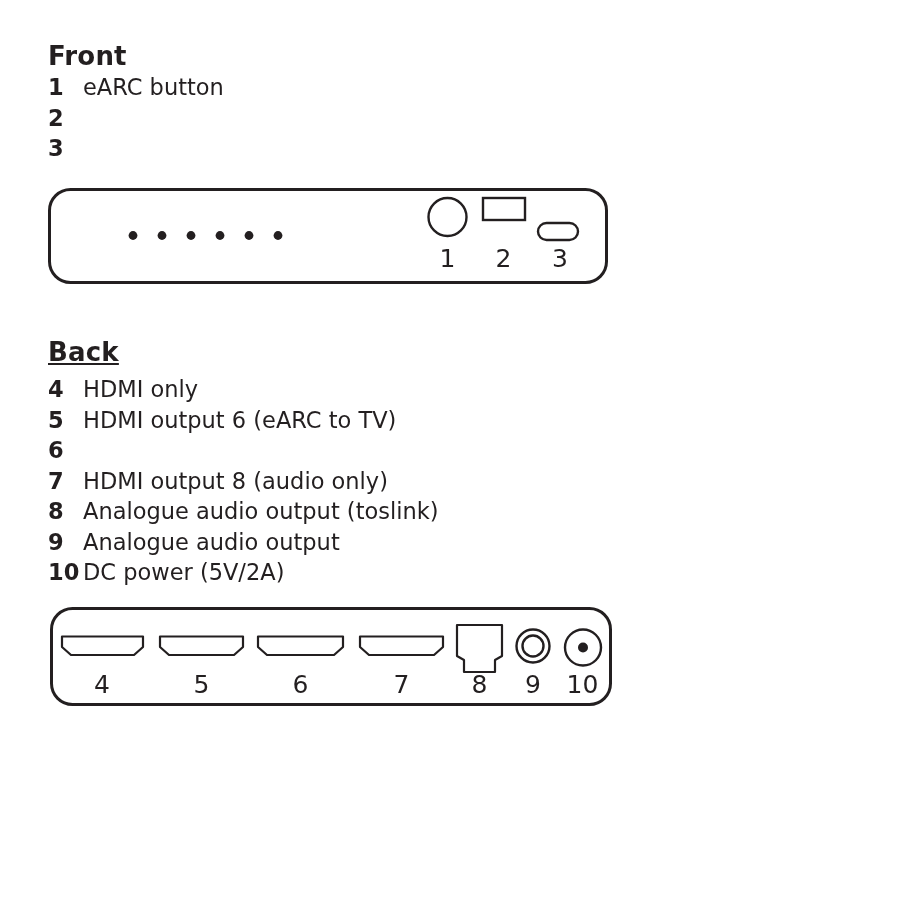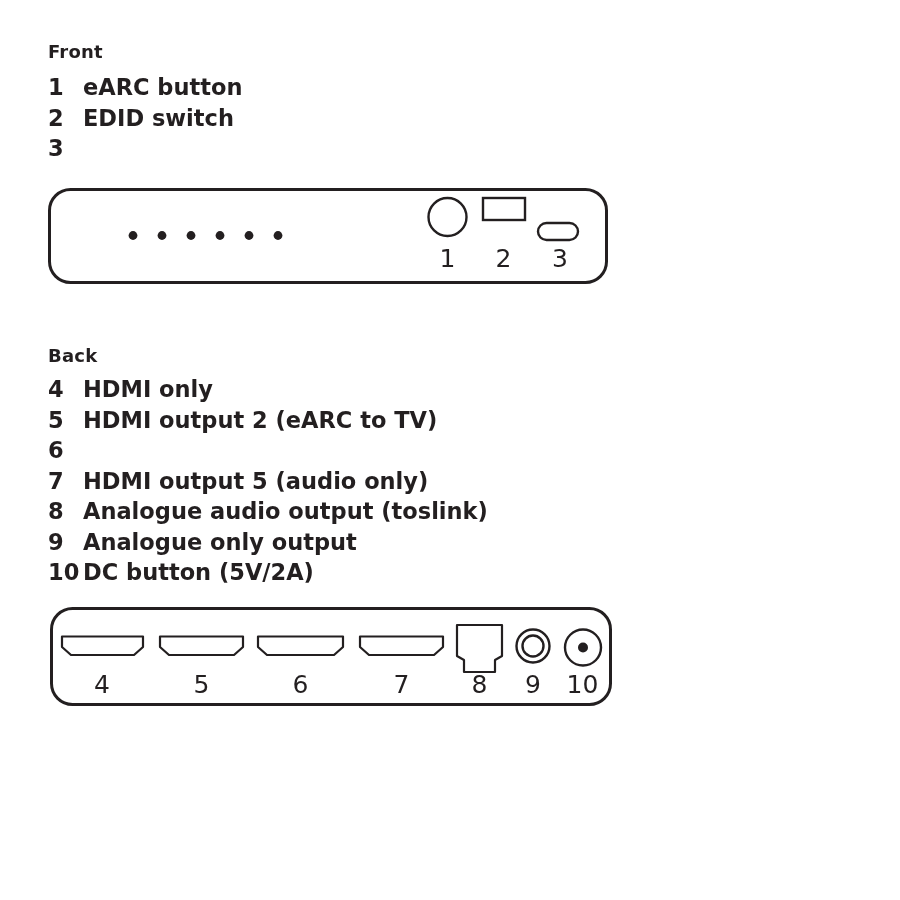--- a/index.html
+++ b/index.html
@@ -11,21 +11,21 @@
     width: 900px;
     height: 900px;
     position: relative;
     font-family: "DejaVu Sans", "Liberation Sans", sans-serif;
     color: #231f20;
     overflow: hidden;
   }
   .section-heading {
     position: absolute;
     left: 48px;
-    font-size: 18px;
+    font-size: 26px;
     font-weight: bold;
     letter-spacing: 0.2px;
     white-space: nowrap;
   }
   .legend {
     position: absolute;
     left: 48px;
   }
   .legend-row {
     display: flex;
@@ -34,51 +34,50 @@
     font-size: 22.5px;
     line-height: 30.5px;
     white-space: nowrap;
   }
   .legend-num {
     width: 35px;
     flex: 0 0 35px;
     font-weight: bold;
   }
   .legend-label {
-    font-weight: bold;
+    font-weight: normal;
   }
   .panel-svg {
     position: absolute;
     display: block;
   }
   #front-panel { left: 48px; top: 188px; }
   #back-panel  { left: 50px; top: 607px; }
   #front-heading { top: 41px; }
   #front-legend  { top: 72px; }
-  #back-heading  { top: 345px; }
+  #back-heading  { top: 337px; text-decoration: underline; }
   #back-legend   { top: 374px; }
   svg text {
     font-family: "DejaVu Sans", "Liberation Sans", sans-serif;
     font-size: 25px;
     fill: #231f20;
   }
 </style>
 </head>
 <body>
 
 <div class="section-heading" id="front-heading">Front</div>
 
 <div class="legend" id="front-legend">
   <div class="legend-row">
     <span class="legend-num">1</span>
     <span class="legend-label">eARC button</span>
   </div>
   <div class="legend-row">
     <span class="legend-num">2</span>
-    <span class="legend-label">EDID switch</span>
   </div>
   <div class="legend-row">
     <span class="legend-num">3</span>
   </div>
 </div>
 
 <svg class="panel-svg" id="front-panel" width="560" height="96" viewBox="0 0 560 96">
   <rect x="1.5" y="1.5" width="557" height="93" rx="21" fill="#ffffff" stroke="#231f20" stroke-width="3"></rect>
   <g>
     <circle cx="85" cy="47.5" r="4.4" fill="#231f20"></circle>
@@ -98,40 +97,40 @@
 
 <div class="section-heading" id="back-heading">Back</div>
 
 <div class="legend" id="back-legend">
   <div class="legend-row">
     <span class="legend-num">4</span>
     <span class="legend-label">HDMI only</span>
   </div>
   <div class="legend-row">
     <span class="legend-num">5</span>
-    <span class="legend-label">HDMI output 2 (eARC to TV)</span>
+    <span class="legend-label">HDMI output 6 (eARC to TV)</span>
   </div>
   <div class="legend-row">
     <span class="legend-num">6</span>
   </div>
   <div class="legend-row">
     <span class="legend-num">7</span>
-    <span class="legend-label">HDMI output 5 (audio only)</span>
+    <span class="legend-label">HDMI output 8 (audio only)</span>
   </div>
   <div class="legend-row">
     <span class="legend-num">8</span>
     <span class="legend-label">Analogue audio output (toslink)</span>
   </div>
   <div class="legend-row">
     <span class="legend-num">9</span>
-    <span class="legend-label">Analogue only output</span>
+    <span class="legend-label">Analogue audio output</span>
   </div>
   <div class="legend-row">
     <span class="legend-num">10</span>
-    <span class="legend-label">DC button (5V/2A)</span>
+    <span class="legend-label">DC power (5V/2A)</span>
   </div>
 </div>
 
 <svg class="panel-svg" id="back-panel" width="562" height="99" viewBox="0 0 562 99">
   <rect x="1.5" y="1.5" width="559" height="96" rx="21" fill="#ffffff" stroke="#231f20" stroke-width="3"></rect>
   <g fill="#ffffff" stroke="#231f20" stroke-width="2.2" stroke-linejoin="round">
     <polygon points="12,29.5 93,29.5 93,40 84,48 21,48 12,40"></polygon>
     <polygon points="110,29.5 193,29.5 193,40 184,48 119,48 110,40"></polygon>
     <polygon points="208,29.5 293,29.5 293,40 284,48 217,48 208,40"></polygon>
     <polygon points="310,29.5 393,29.5 393,40 384,48 319,48 310,40"></polygon>

